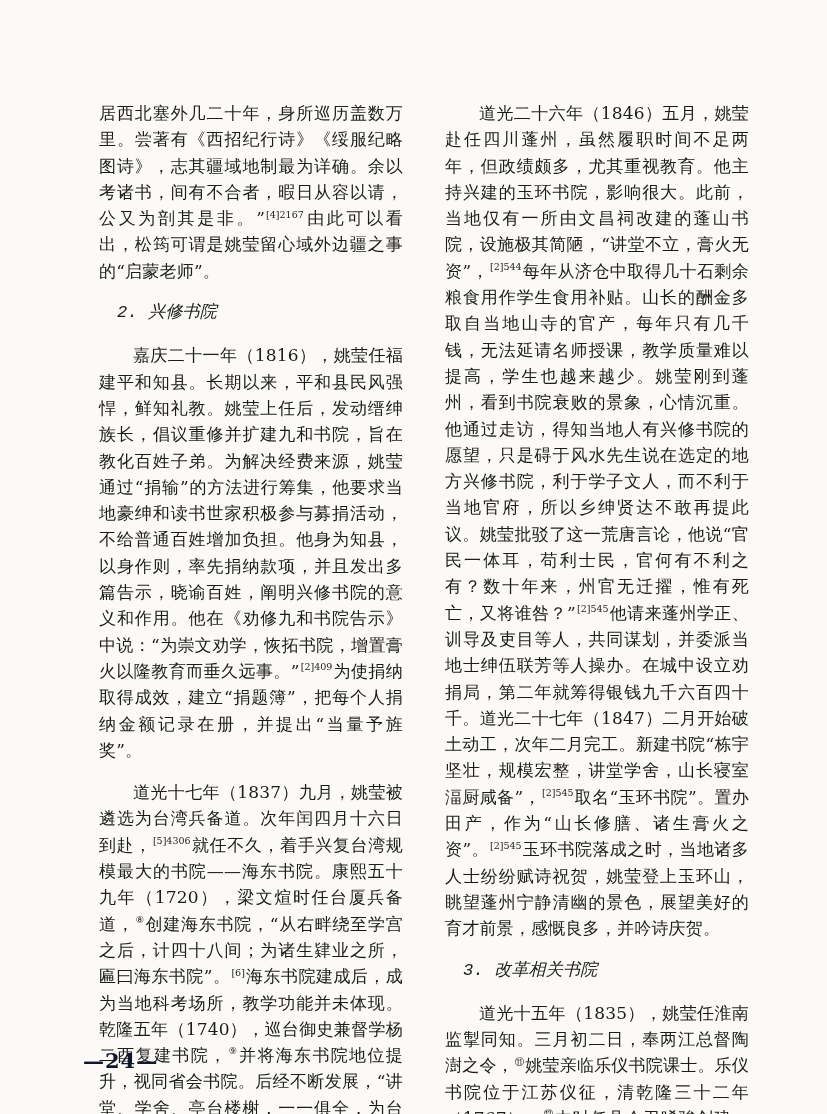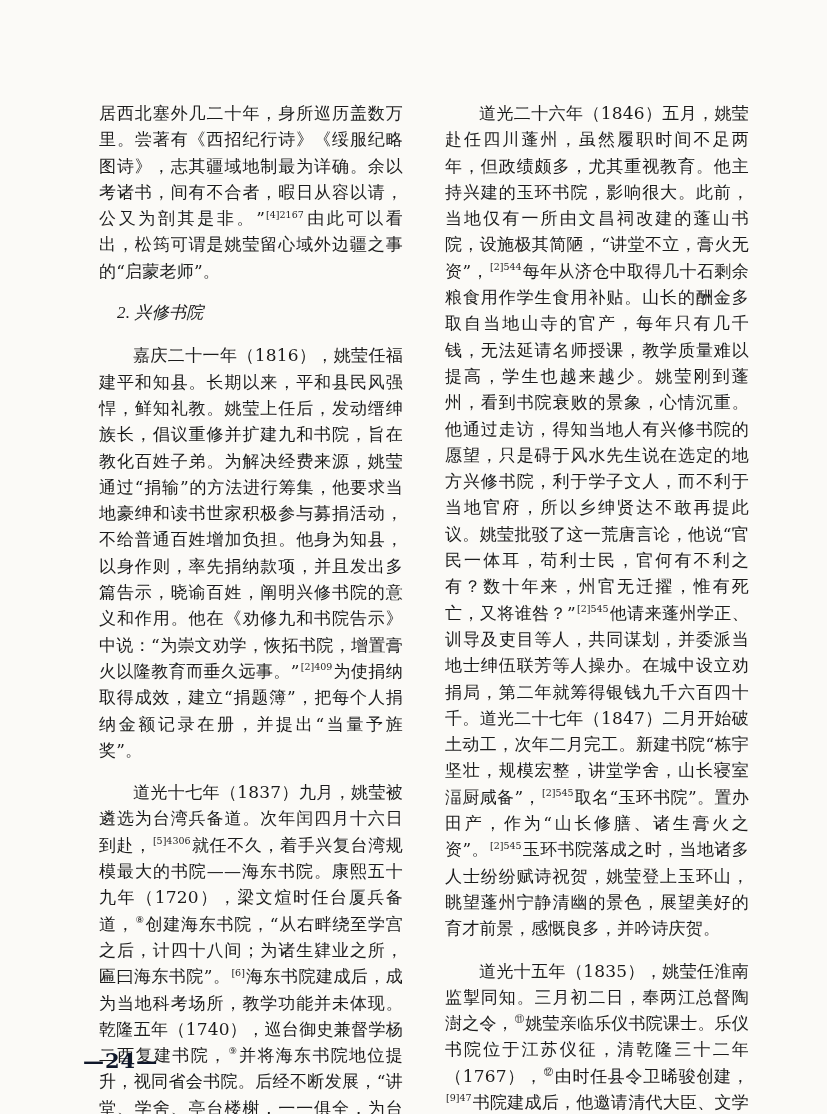--- a/index.html
+++ b/index.html
@@ -35,21 +35,21 @@
   .para {
     margin: 16px;
     text-align: justify;
   }
   .para.indent {
     text-indent: 2em;
   }
   .section-heading {
     font-style: italic;
     text-indent: 2em;
-    font-family: Liberation Serif, serif;
+    font-family: Liberation Mono, monospace;
   }
   sup.cite {
     font-size: 9.5px;
     line-height: 0;
     vertical-align: super;
     letter-spacing: 0;
     padding: 0 1px;
   }
   .page-number {
     position: absolute;
@@ -67,17 +67,18 @@
 <div class="page">
   <div class="content">
     <div class="column">
         <p class="para">居西北塞外几二十年，身所巡历盖数万里。尝著有《西招纪行诗》《绥服纪略图诗》，志其疆域地制最为详确。余以考诸书，间有不合者，暇日从容以请，公又为剖其是非。”<sup class="cite">[4]2167</sup>由此可以看出，松筠可谓是姚莹留心域外边疆之事的“启蒙老师”。</p>
         <div class="section-heading">2. 兴修书院</div>
         <p class="para indent">嘉庆二十一年（1816），姚莹任福建平和知县。长期以来，平和县民风强悍，鲜知礼教。姚莹上任后，发动缙绅族长，倡议重修并扩建九和书院，旨在教化百姓子弟。为解决经费来源，姚莹通过“捐输”的方法进行筹集，他要求当地豪绅和读书世家积极参与募捐活动，不给普通百姓增加负担。他身为知县，以身作则，率先捐纳款项，并且发出多篇告示，晓谕百姓，阐明兴修书院的意义和作用。他在《劝修九和书院告示》中说：“为崇文劝学，恢拓书院，增置膏火以隆教育而垂久远事。”<sup class="cite">[2]409</sup>为使捐纳取得成效，建立“捐题簿”，把每个人捐纳金额记录在册，并提出“当量予旌奖”。</p>
         <p class="para indent">道光十七年（1837）九月，姚莹被遴选为台湾兵备道。次年闰四月十六日到赴，<sup class="cite">[5]4306</sup>就任不久，着手兴复台湾规模最大的书院——海东书院。康熙五十九年（1720），梁文煊时任台厦兵备道，<sup class="cite">⑧</sup>创建海东书院，“从右畔绕至学宫之后，计四十八间；为诸生肄业之所，匾曰海东书院”。<sup class="cite">[6]</sup>海东书院建成后，成为当地科考场所，教学功能并未体现。乾隆五年（1740），巡台御史兼督学杨二酉复建书院，<sup class="cite">⑨</sup>并将海东书院地位提升，视同省会书院。后经不断发展，“讲堂、学舍、亭台楼榭，一一俱全，为台湾当年最具规模的书院”。<sup class="cite">[7]381</sup>由于海东书院属于官办书院，靠官府拨付；官员士绅所捐出的大量田产，作为“膏火之资”。如清人孔昭虔在《重修海东书院碑记》云：“时有贡生施士安捐田千亩为膏火资。”</p>
       </div>
     <div class="column">
         <p class="para indent">道光二十六年（1846）五月，姚莹赴任四川蓬州，虽然履职时间不足两年，但政绩颇多，尤其重视教育。他主持兴建的玉环书院，影响很大。此前，当地仅有一所由文昌祠改建的蓬山书院，设施极其简陋，“讲堂不立，膏火无资”，<sup class="cite">[2]544</sup>每年从济仓中取得几十石剩余粮食用作学生食用补贴。山长的酬金多取自当地山寺的官产，每年只有几千钱，无法延请名师授课，教学质量难以提高，学生也越来越少。姚莹刚到蓬州，看到书院衰败的景象，心情沉重。他通过走访，得知当地人有兴修书院的愿望，只是碍于风水先生说在选定的地方兴修书院，利于学子文人，而不利于当地官府，所以乡绅贤达不敢再提此议。姚莹批驳了这一荒唐言论，他说“官民一体耳，苟利士民，官何有不利之有？数十年来，州官无迁擢，惟有死亡，又将谁咎？”<sup class="cite">[2]545</sup>他请来蓬州学正、训导及吏目等人，共同谋划，并委派当地士绅伍联芳等人操办。在城中设立劝捐局，第二年就筹得银钱九千六百四十千。道光二十七年（1847）二月开始破土动工，次年二月完工。新建书院“栋宇坚壮，规模宏整，讲堂学舍，山长寝室湢厨咸备”，<sup class="cite">[2]545</sup>取名“玉环书院”。置办田产，作为“山长修膳、诸生膏火之资”。<sup class="cite">[2]545</sup>玉环书院落成之时，当地诸多人士纷纷赋诗祝贺，姚莹登上玉环山，眺望蓬州宁静清幽的景色，展望美好的育才前景，感慨良多，并吟诗庆贺。</p>
+        <div class="section-heading">3. 改革相关书院</div>
         <p class="para indent">道光十五年（1835），姚莹任淮南监掣同知。三月初二日，奉两江总督陶澍之令，<sup class="cite">⑪</sup>姚莹亲临乐仪书院课士。乐仪书院位于江苏仪征，清乾隆三十二年（1767），<sup class="cite">⑫</sup>由时任县令卫晞骏创建，<sup class="cite">[9]47</sup>书院建成后，他邀请清代大臣、文学家曹秀先撰写落成碑记，曹秀先还据《诗经·小雅》“菁菁者莪，在彼中阿。既见君子，乐且有仪”，命名“乐仪书院”。此前，官府不参与书院对士子的考核。姚莹受命后，对乐仪书院相关规章进行改革，一是扩大学生人数，增加奖励名额，“尚有可造之才，拟酌加推广”。他亲自主持考试，选出二十名“文理清通者”为增广生。对“品行端醇、经学优长、诗文精粹者”，加给膏火一分。二是完善考核内容和人才培养方式。他批评当时的学子只重科举功名、忽视修身养性和不读经史子集等典籍的现象。书院士子们为了获得膏火之资，所撰之文，多为应付之作，缺乏文采和创新。姚莹提出“课文之外，讲求先</p>
       </div>
   </div>
   <div class="page-number">—24—</div>
 </div>
 
 </body></html>

